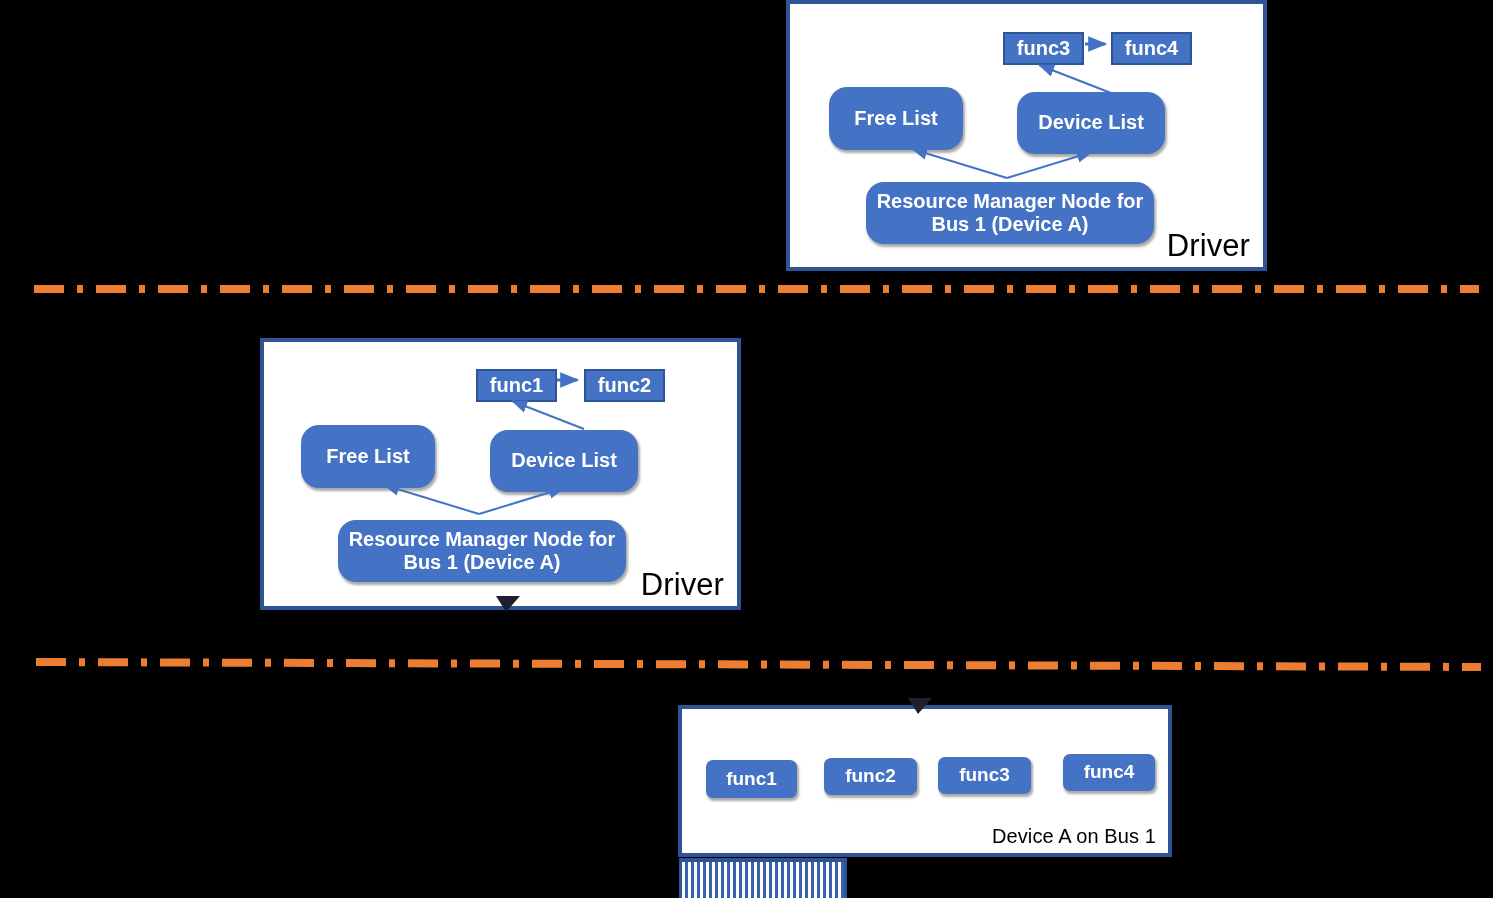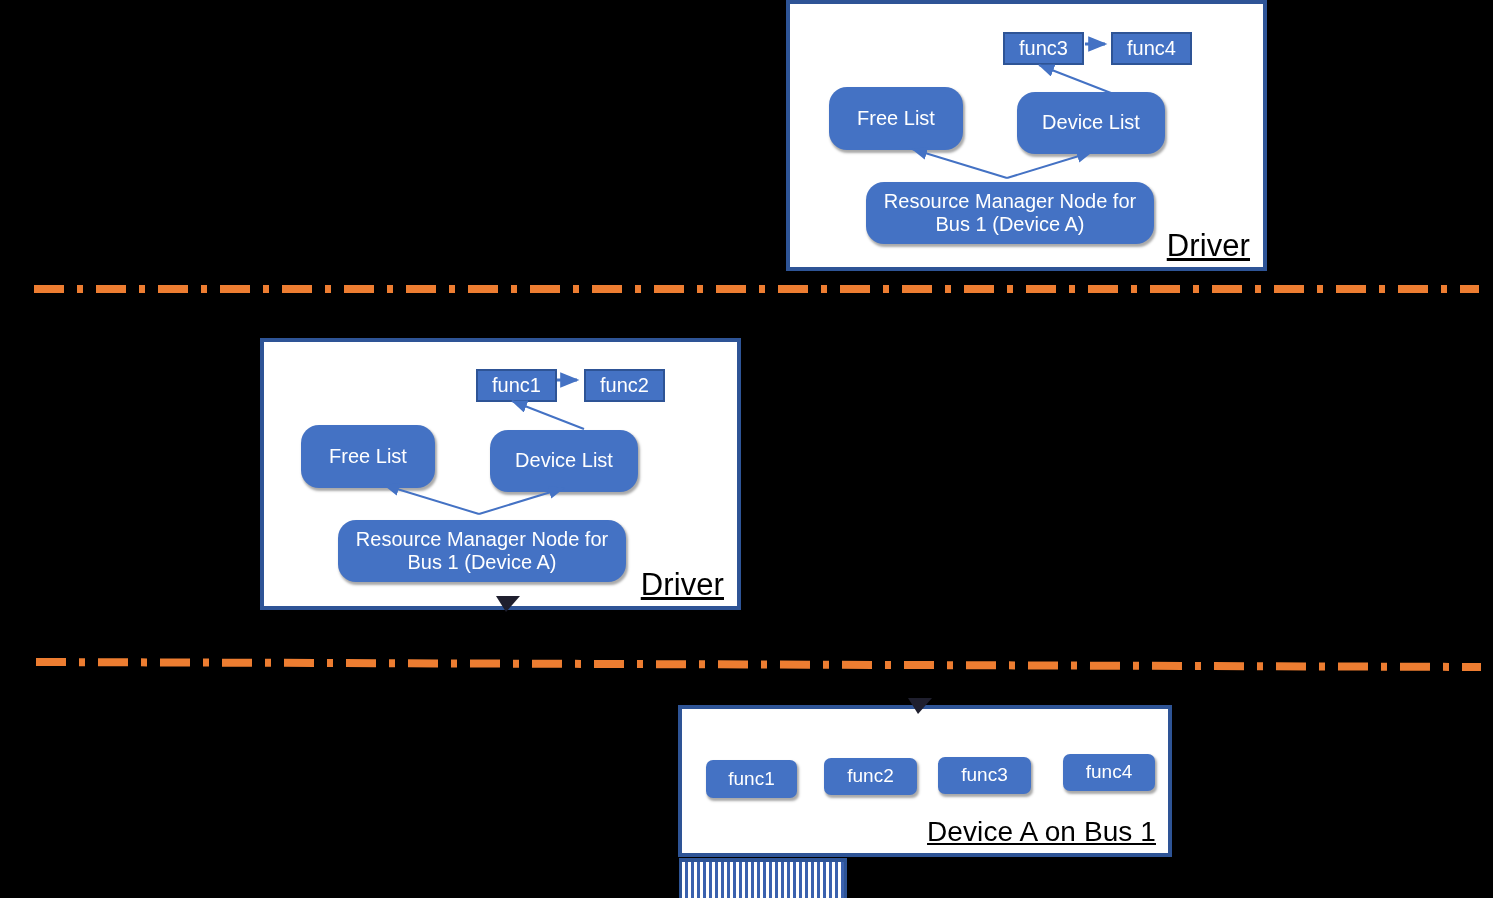--- a/index.html
+++ b/index.html
@@ -26,35 +26,35 @@
     border: 4px solid #2E5496;
     box-sizing: border-box;
   }
   .panel-label {
     position: absolute;
     color: #000000;
     font-size: 31px;
     line-height: 1;
     white-space: nowrap;
     letter-spacing: .1px;
-    text-decoration: underline;
   }
 
   
   .node {
     position: absolute;
     box-sizing: border-box;
     background: #4472C4;
     color: #FFFFFF;
     display: flex;
     align-items: center;
     justify-content: center;
     text-align: center;
     line-height: 1.16;
     white-space: pre-line;
+    font-weight: bold;
   }
   .node.rounded {
     border-radius: 18px;
     box-shadow: 1.5px 2.5px 2.5px rgba(0,0,0,.34);
   }
   .node.rounded.small {
     border-radius: 7px;
   }
   .node.sharp {
     border: 2px solid #2E5496;
@@ -124,21 +124,21 @@
   <div class="panel" style="left:678px; top:705px; width:494px; height:152px;">
 
     <div class="node rounded small" style="left:24px; top:51px; width:91px; height:38px; font-size:19px;">func1</div>
 
     <div class="node rounded small" style="left:142px; top:49px; width:93px; height:37px; font-size:19px;">func2</div>
 
     <div class="node rounded small" style="left:256px; top:48px; width:93px; height:37px; font-size:19px;">func3</div>
 
     <div class="node rounded small" style="left:381px; top:45px; width:92px; height:37px; font-size:19px;">func4</div>
 
-    <div class="panel-label" style="right:12px; bottom:7px; font-size:28px;">Device A on Bus 1</div>
+    <div class="panel-label" style="right:12px; bottom:7px; font-size:20px;">Device A on Bus 1</div>
   </div>
 
   <div class="connector" style="left:679px; top:858px; width:168px; height:44px;"></div>
 
   <svg class="overlay" viewBox="0 0 1493 898" width="1493" height="898">
     <defs>
       <marker id="ah-blue" markerWidth="9" markerHeight="9" refX="7.6" refY="3.2" orient="auto" markerUnits="strokeWidth">
         <path d="M0,0 L8,3.2 L0,6.4 Z" fill="#4472C4"></path>
       </marker>
       <marker id="ah-blue-wide" markerWidth="7" markerHeight="7" refX="5.6" refY="2.6" orient="auto" markerUnits="strokeWidth">

